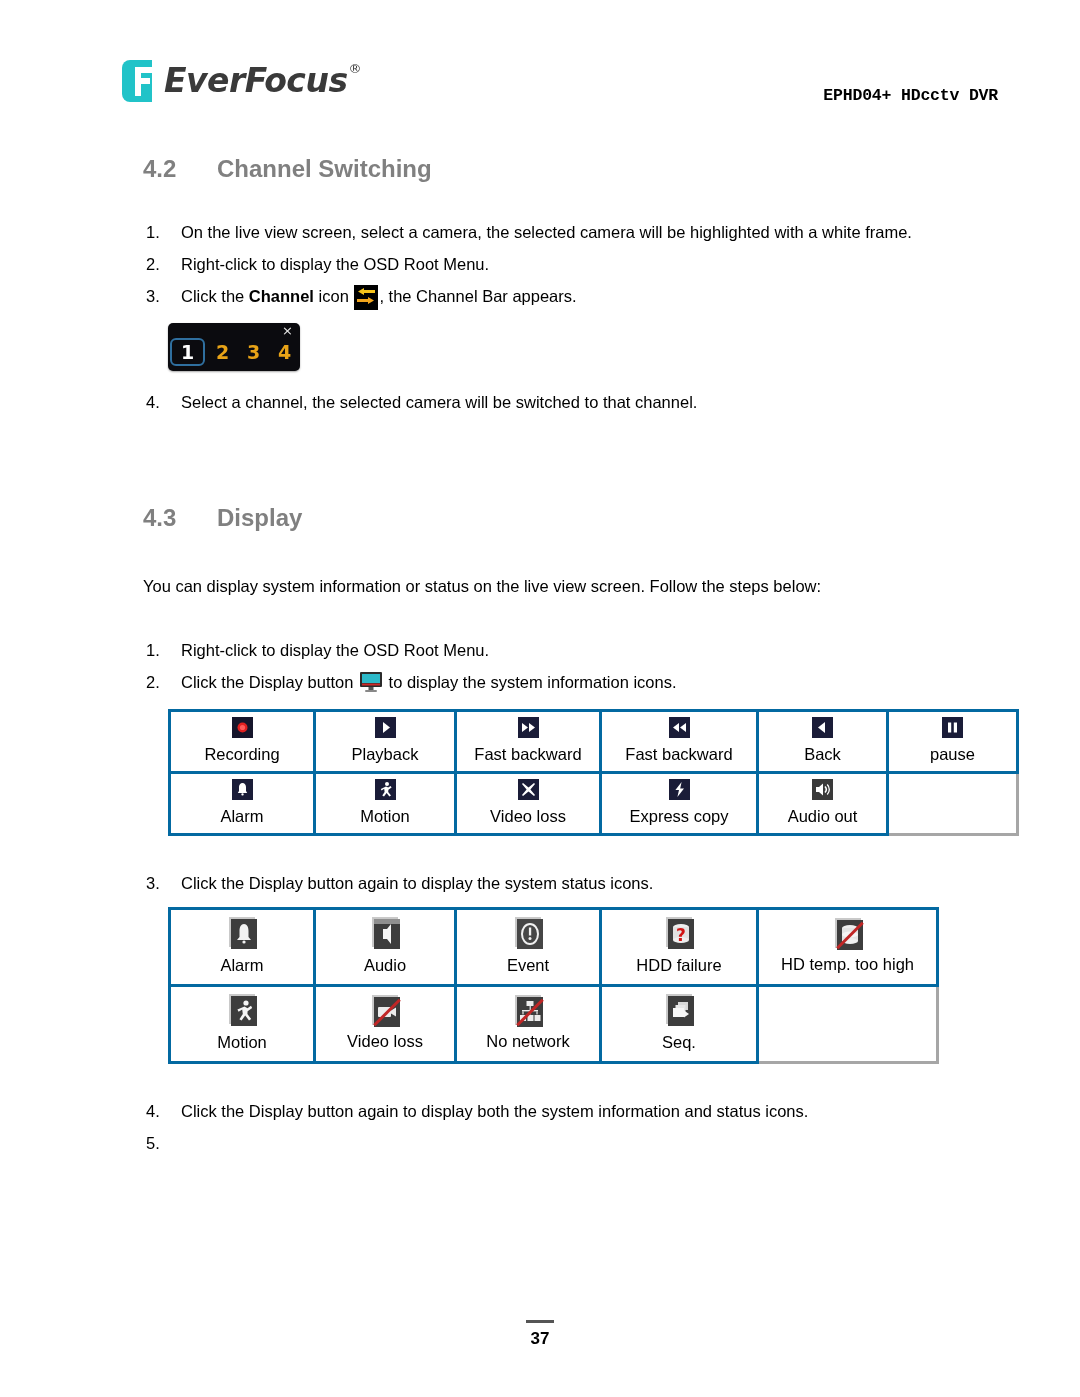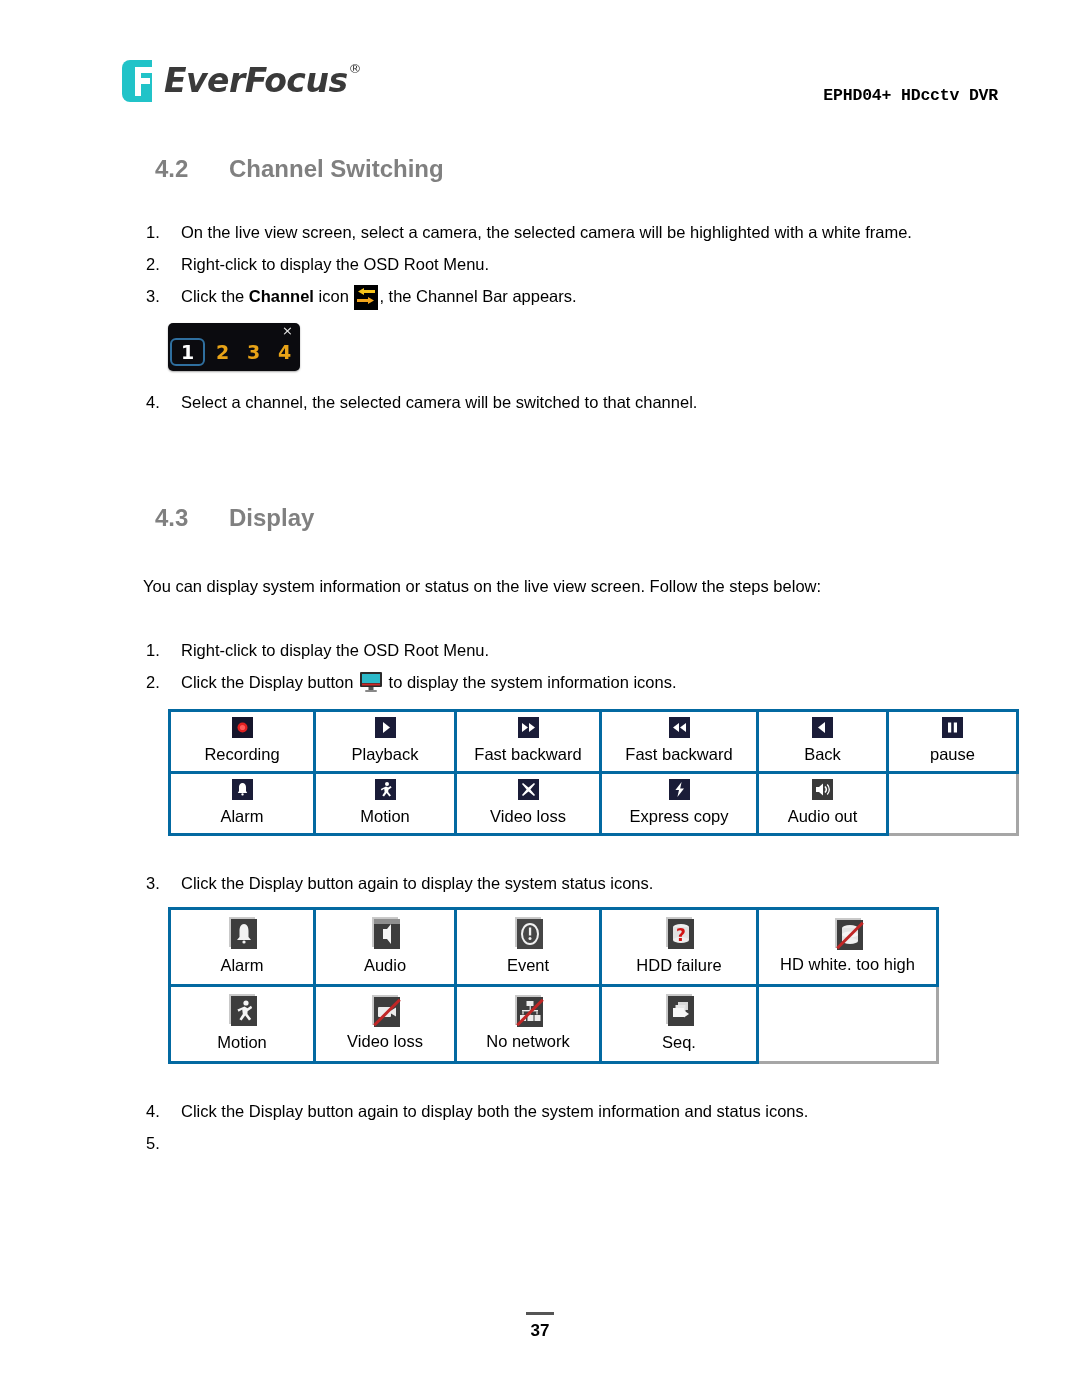--- a/index.html
+++ b/index.html
@@ -77,21 +77,21 @@
     left: 143px;
     top: 140px;
     width: 840px;
   }
 
   h2.sec {
     font-family: "Liberation Sans", sans-serif;
     font-size: 24px;
     font-weight: bold;
     color: #808080;
-    margin: 12px;
+    margin: 0;
     padding: 0;
     line-height: 30px;
     display: flex;
   }
   h2.sec .num {
     width: 74px;
     flex: none;
   }
 
   p.body {
@@ -249,21 +249,21 @@
     height: 3px;
     background: #c02626;
     transform: rotate(-45deg);
     transform-origin: center;
   }
 
   
   .footer {
     position: absolute;
     left: 0;
-    bottom: 56px;
+    bottom: 48px;
     width: 1080px;
     text-align: center;
   }
   .footer .rule {
     width: 28px;
     height: 3px;
     background: #555555;
     margin: 0 auto 6px auto;
   }
   .footer .pageno {
@@ -596,21 +596,21 @@
                 <svg width="26" height="30" viewBox="0 0 26 30" xmlns="http://www.w3.org/2000/svg" style="display:block;">
                   <rect width="26" height="30" fill="#3d3d3d"></rect>
                   <ellipse cx="13" cy="8" rx="8" ry="3" fill="#efefef"></ellipse>
                   <rect x="5" y="8" width="16" height="13" fill="#e4e4e4"></rect>
                   <ellipse cx="13" cy="14.5" rx="8" ry="3" fill="#f5f5f5"></ellipse>
                   <ellipse cx="13" cy="21" rx="8" ry="3" fill="#efefef"></ellipse>
                 </svg>
                 <span class="slash" style="width:36px; left:-5px; top:14px;"></span>
               </span>
             </span>
-            <span class="cell-label">HD white. too high</span>
+            <span class="cell-label">HD temp. too high</span>
           </td>
         </tr>
 
         <tr>
           <td style="height:62px;">
             <span class="cell-icon">
               <span class="schip">
                 <svg width="26" height="30" viewBox="0 0 26 30" xmlns="http://www.w3.org/2000/svg">
                   <rect width="26" height="30" fill="#3d3d3d"></rect>
                   <circle cx="15" cy="7" r="2.6" fill="#f5f5f5"></circle>

